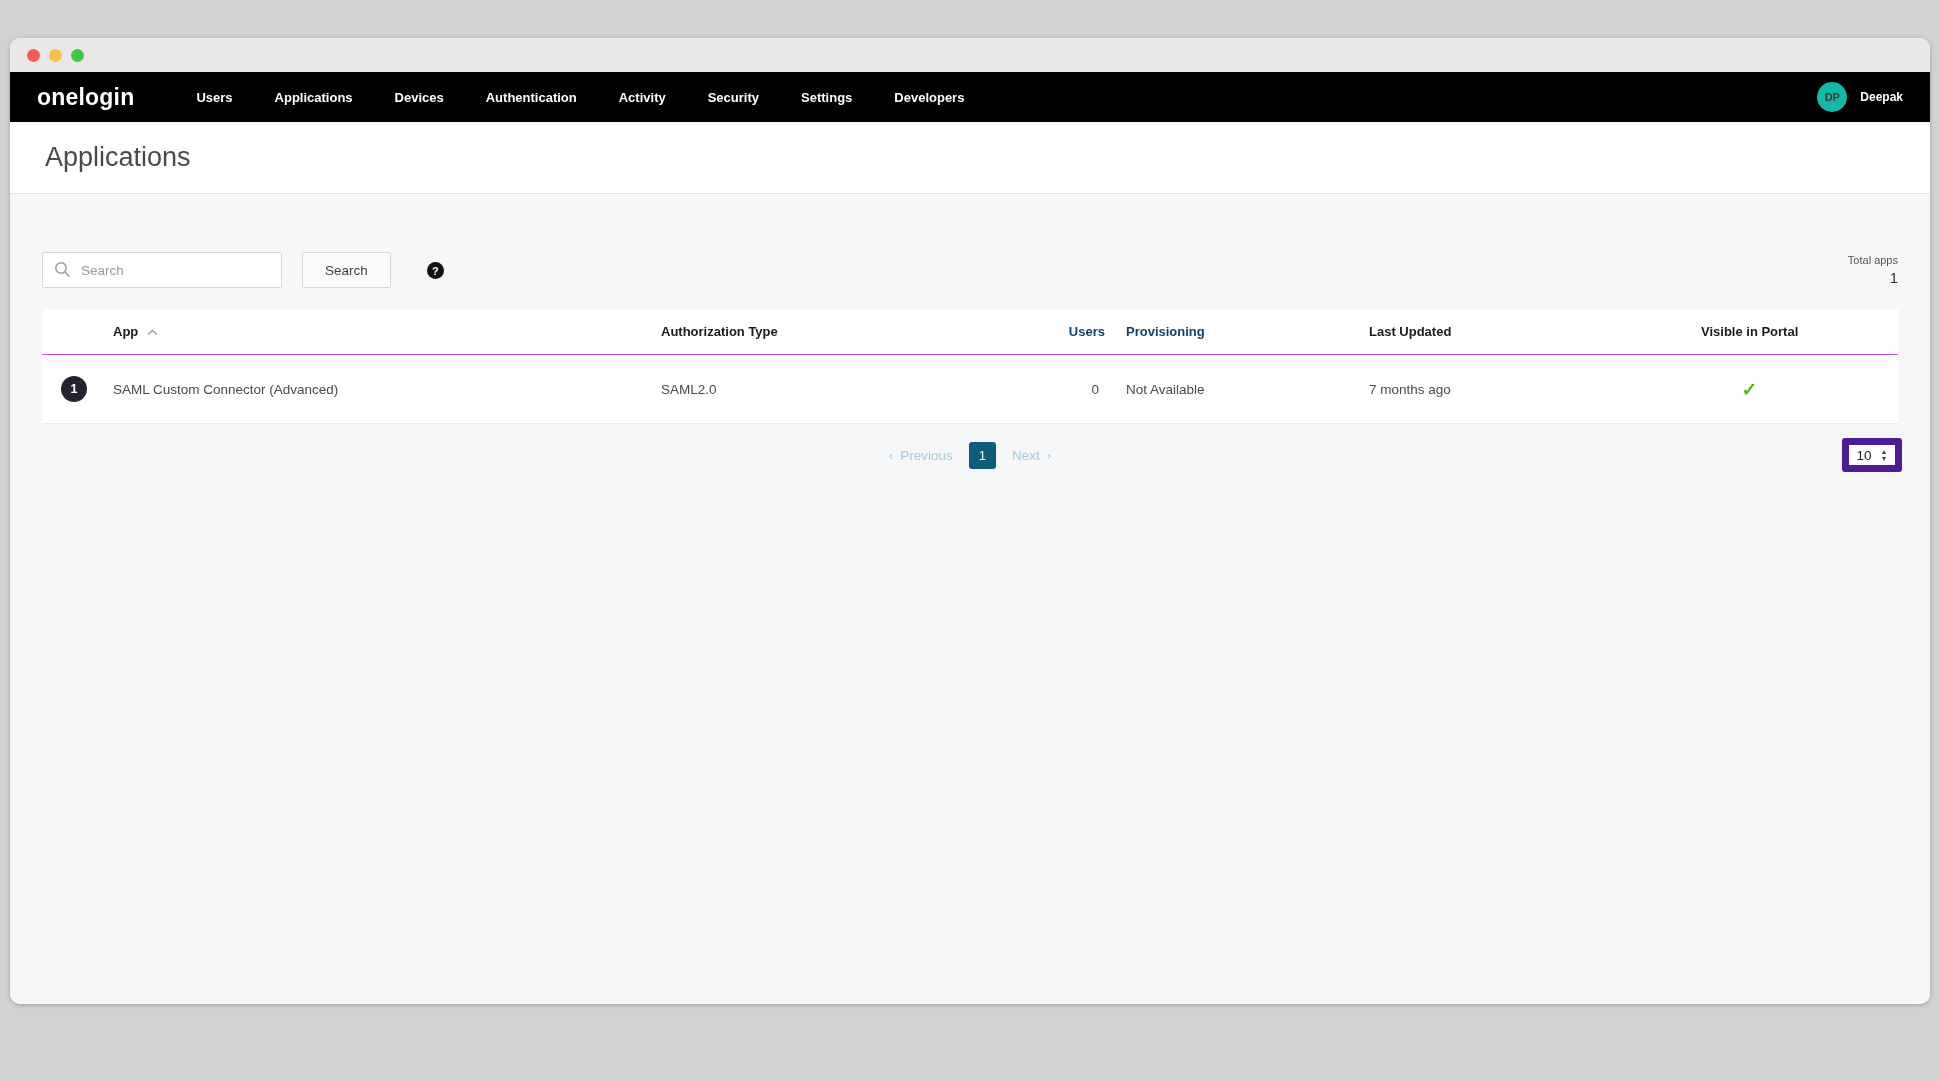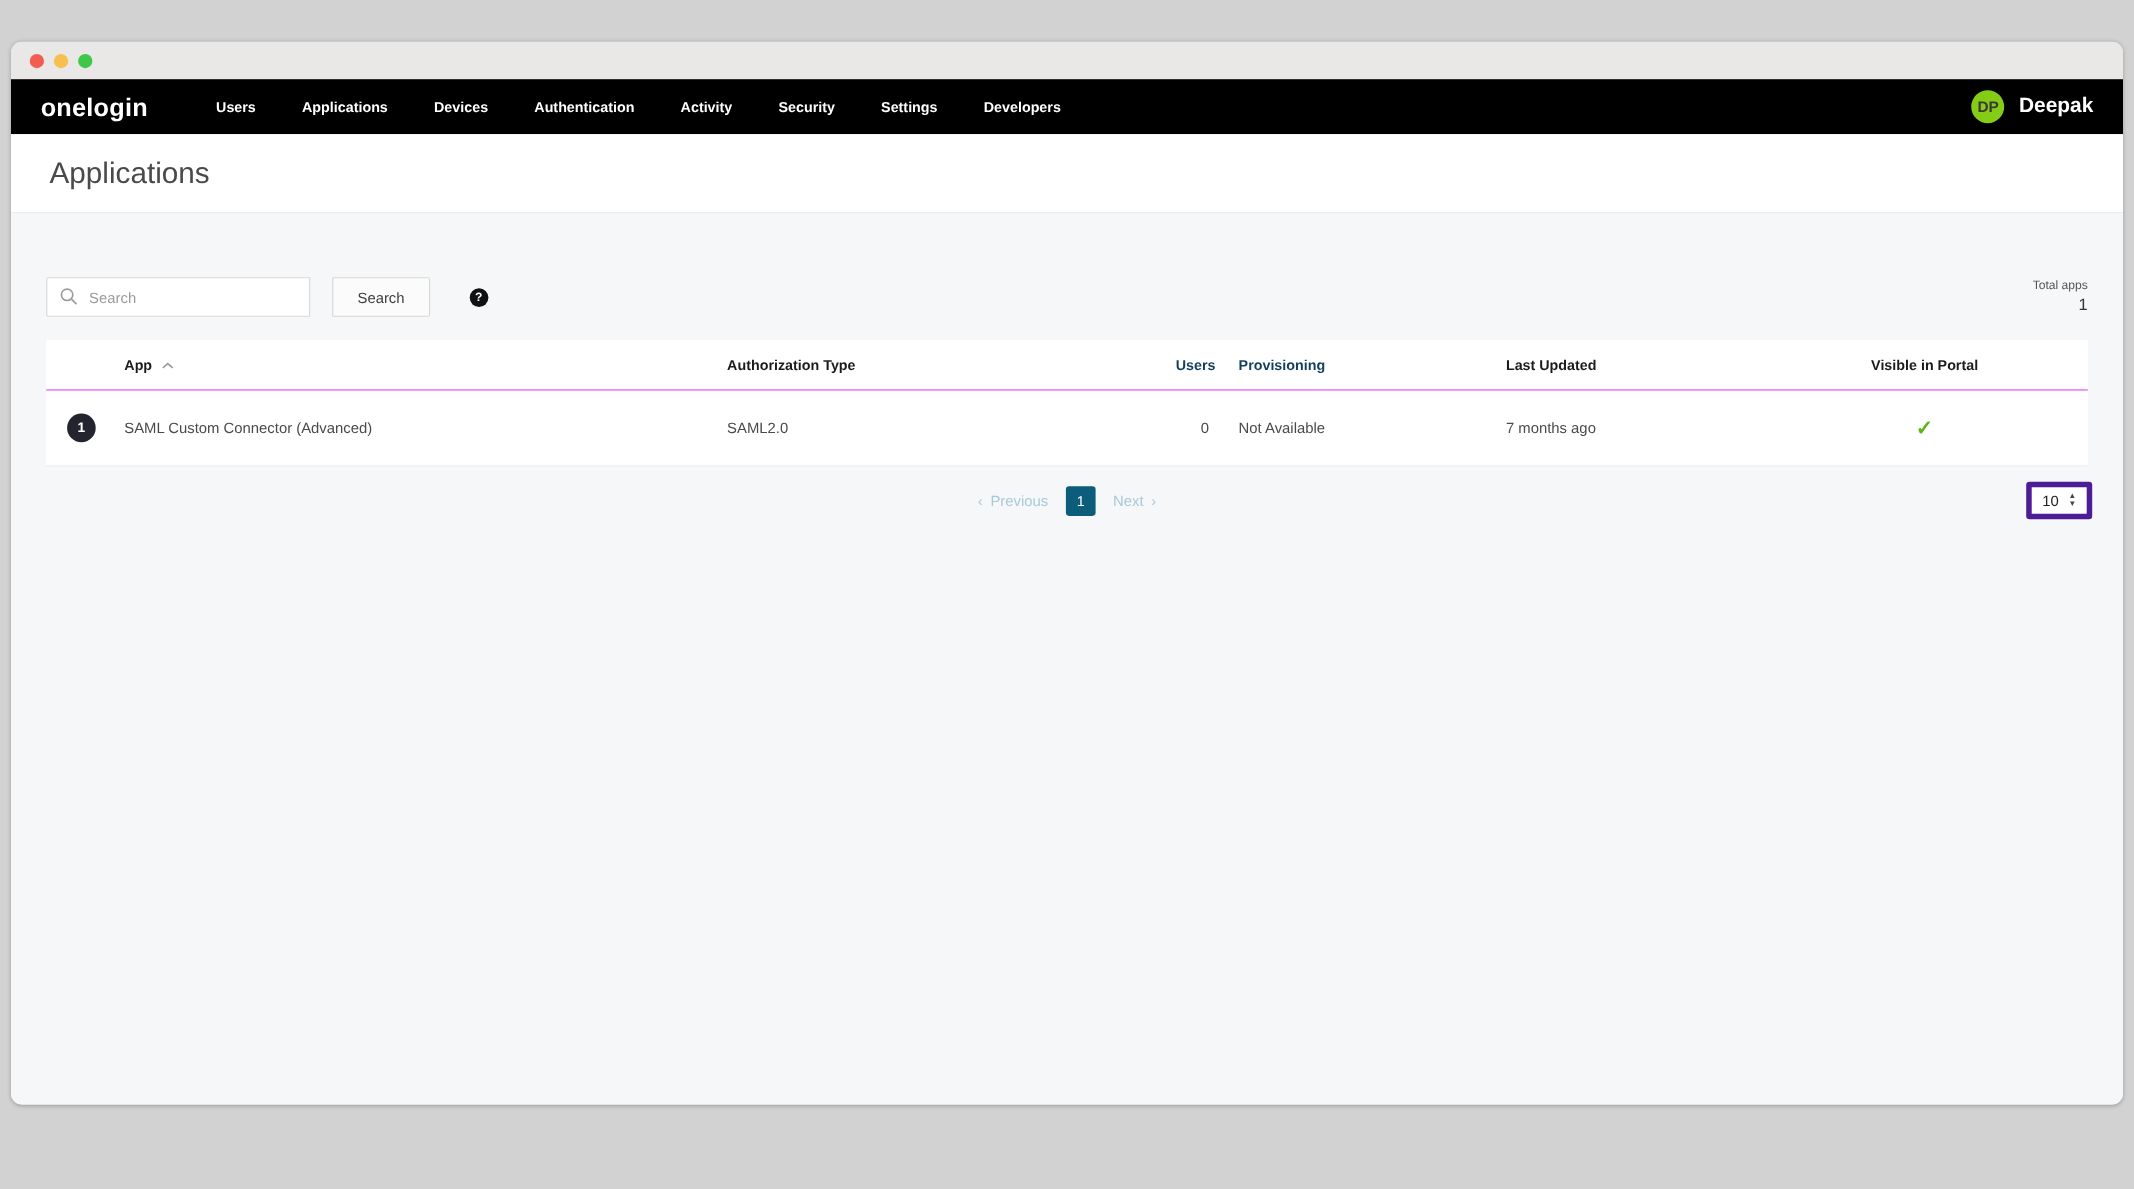--- a/index.html
+++ b/index.html
@@ -20,23 +20,23 @@
   .light { width:13px; height:13px; border-radius:50%; margin-right:9px; }
   .light-red   { background:#f25d52; }
   .light-yellow{ background:#f7bf4f; }
   .light-green { background:#3fc74a; }
   
   .navbar { height:50px; background:#000; display:flex; align-items:center; padding:0 27px; color:#fff; }
   .brand { font-size:23px; font-weight:700; letter-spacing:.2px; margin-right:62px; cursor:default; }
   .nav-items { display:flex; gap:42px; font-size:13px; font-weight:600; }
   .nav-item { color:#fff; text-decoration:none; cursor:pointer; }
   .nav-user { margin-left:auto; display:flex; align-items:center; gap:13px; }
-  .avatar { width:30px; height:30px; border-radius:50%; background:#84cc16; color:#3a3a3a;
-            font-size:14px; font-weight:700; display:flex; align-items:center; justify-content:center; }
-  .user-name { font-size:19px; font-weight:700; }
+  .avatar { width:30px; height:30px; border-radius:50%; background:#14b8a6; color:#3a3a3a;
+            font-size:11px; font-weight:700; display:flex; align-items:center; justify-content:center; }
+  .user-name { font-size:12px; font-weight:700; }
   
   .page-header { height:72px; background:#fff; border-bottom:1px solid #e3e3e3;
                  display:flex; align-items:center; padding:0 17px 0 35px; }
   .page-title { font-size:27px; font-weight:400; color:#4a4a4a; }
   .header-actions { margin-left:auto; display:flex; align-items:center; }
   .btn-primary { background:#1b93c6; color:#fff; font-size:13px; font-weight:700; height:38px;
                  border:none; border-radius:3px; padding:0 17px; display:flex; align-items:center;
                  gap:8px; cursor:pointer; font-family:"Liberation Sans", sans-serif; }
   .highlight-box { border:4px solid #e2552d; border-radius:2px; padding:4px; margin-left:10px; }
   .dl-icon { display:inline-flex; }
@@ -74,21 +74,21 @@
   .cell-users { text-align:right; padding-right:6px; }
   .check { display:inline-block; width:97px; text-align:center; color:#5cb617; font-size:19px; font-weight:600; }
   
   .pagination-row { position:relative; margin-top:14px; height:34px; }
   .pagination { display:flex; align-items:center; justify-content:center; gap:16px; height:100%;
                 font-size:13.5px; color:#a7c9db; }
   .page-nav { display:flex; align-items:center; gap:7px; cursor:default; }
   .page-current { width:27px; height:27px; background:#0c5c7c; color:#fff; border-radius:3px;
                   display:flex; align-items:center; justify-content:center; font-size:13px; cursor:pointer; }
   .page-size { position:absolute; right:28px; top:0; width:60px; height:34px; background:#fff;
-               border:5px solid #4c1d95; border-radius:3px; display:flex; align-items:center;
+               border:7px solid #4c1d95; border-radius:3px; display:flex; align-items:center;
                justify-content:center; gap:9px; font-size:13.5px; color:#222; cursor:pointer; }
   .stepper { display:flex; flex-direction:column; gap:1px; font-size:7px; color:#444; line-height:6px; }
 </style>
 </head>
 <body>
 
 <div class="window">
 
   <div class="titlebar">
     <div class="light light-red"></div>

